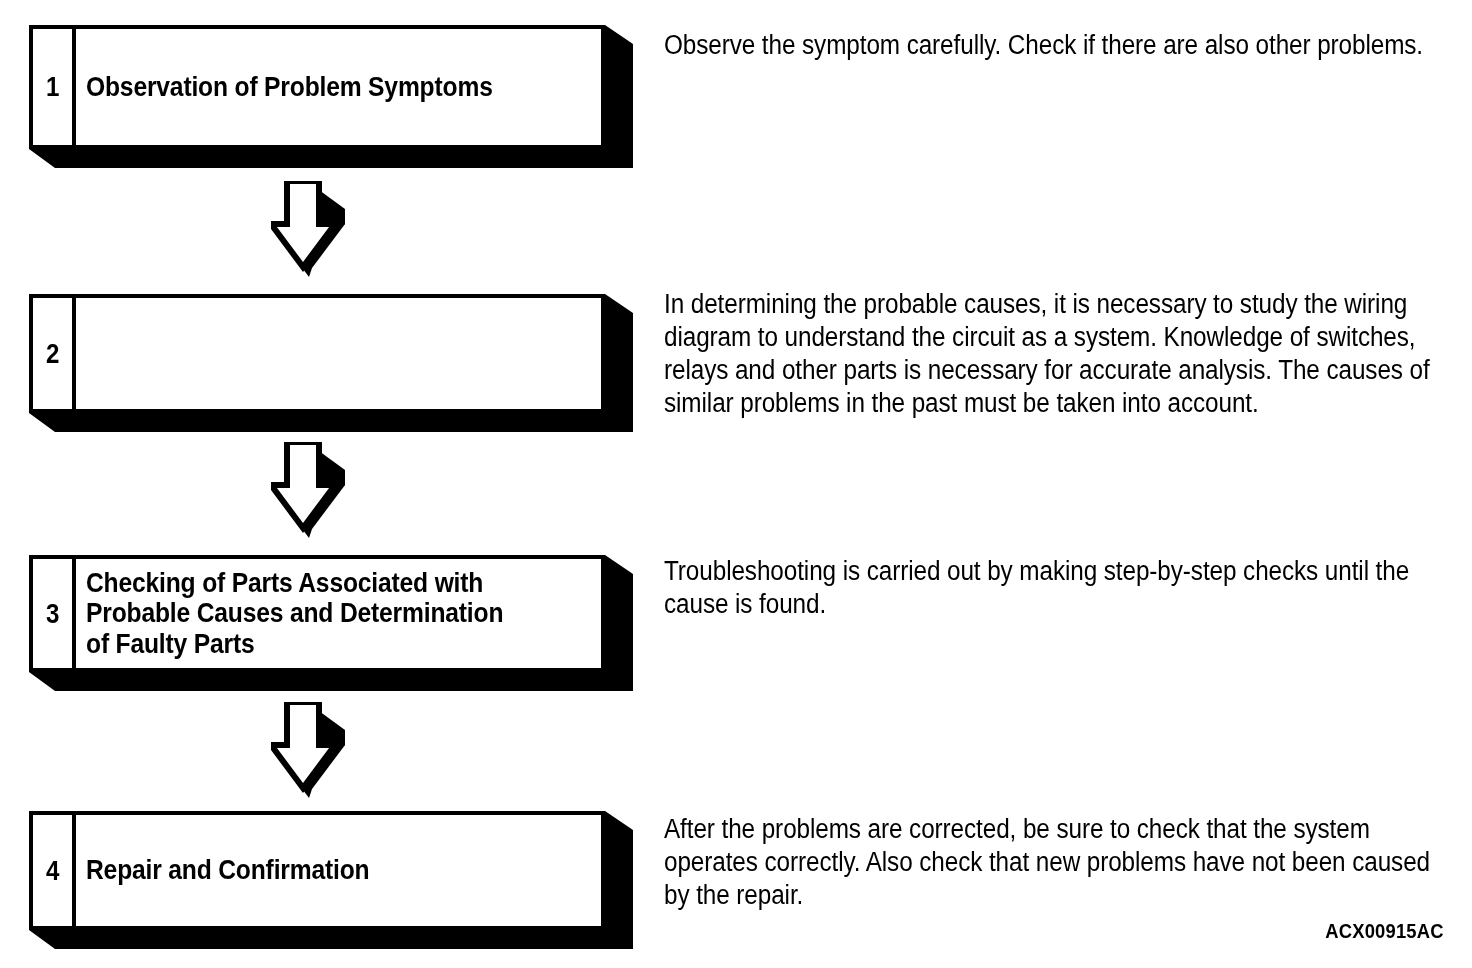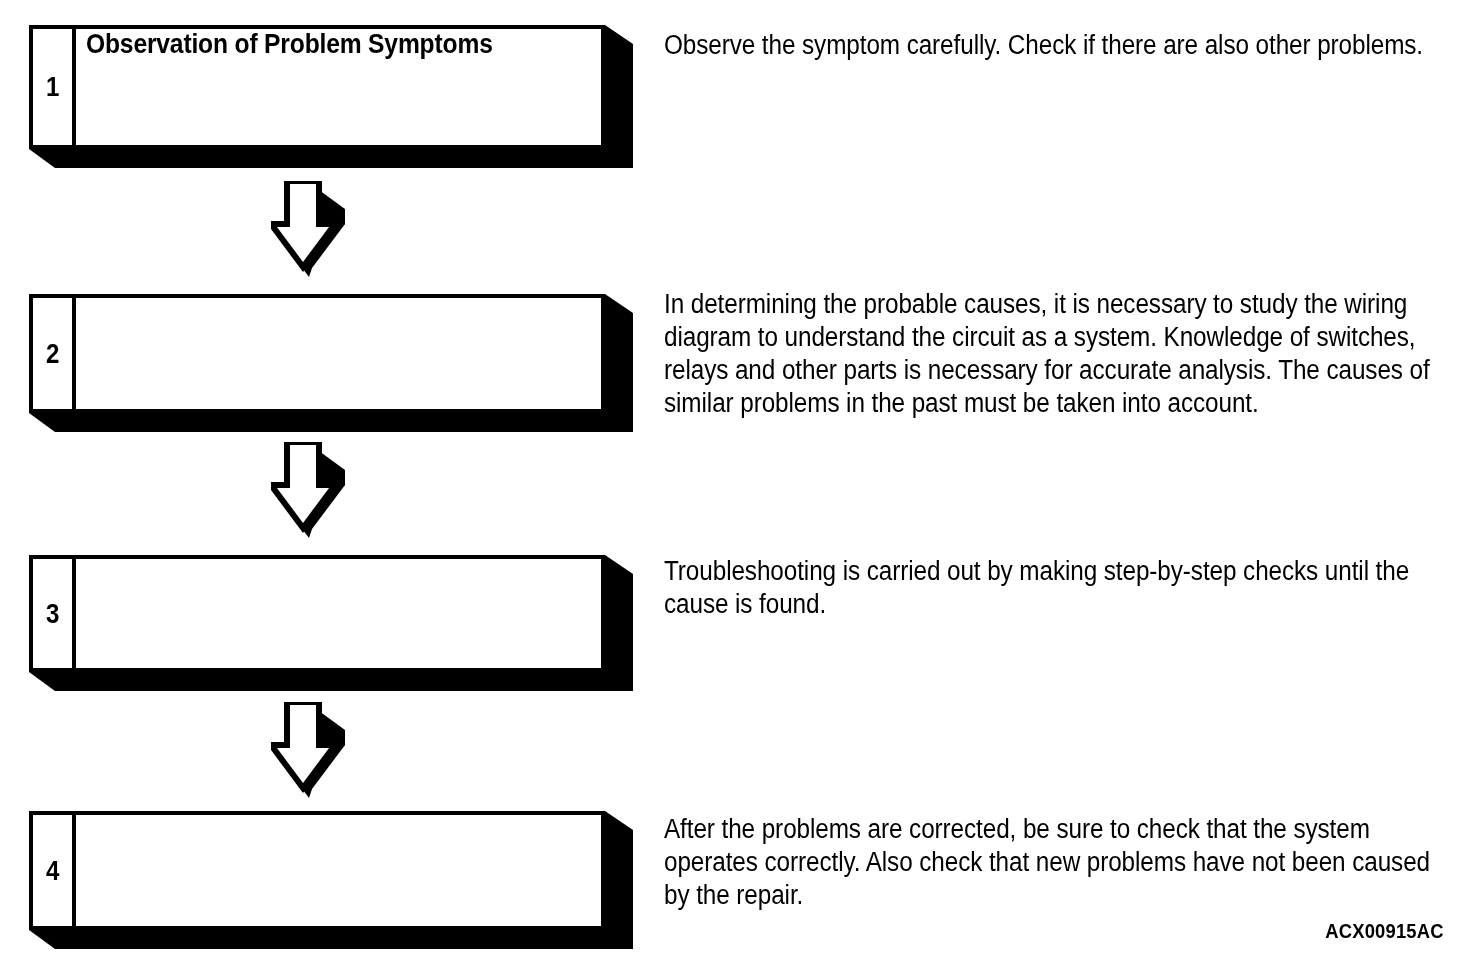--- a/index.html
+++ b/index.html
@@ -69,20 +69,21 @@
     font-size: 28px;
     font-weight: bold;
     line-height: 1;
     font-stretch: condensed;
     transform: scaleX(0.86);
   }
 
   .step-title-cell {
     flex: 1 1 auto;
     display: flex;
+    align-items: center;
     padding-left: 10px;
     padding-right: 16px;
     box-sizing: border-box;
   }
 
   .step-title {
     font-size: 28px;
     font-weight: bold;
     line-height: 1.09;
     letter-spacing: -0.2px;
@@ -182,20 +183,25 @@
 
   <div class="step-row" style="top:555px;">
     <div class="step-box-wrap" style="width:604px;height:136px;">
       <svg class="step-box-shadow" width="604" height="136" viewBox="0 0 604 136">
         <path d="M 576 0 L 604 19 L 604 136 L 26 136 L 0 117 L 576 117 Z" fill="#000000"></path>
       </svg>
       <div class="step-box" style="width:576px;height:117px;">
         <div class="step-num-cell">
           <span class="step-num">3</span>
         </div>
+        <div class="step-title-cell">
+          <span class="step-title">Checking of Parts Associated with
+Probable Causes and Determination
+of Faulty Parts</span>
+        </div>
       </div>
     </div>
     <div class="desc" style="top:0px;">Troubleshooting is carried out by making step-by-step checks until the cause is found.</div>
   </div>
 
   <div class="arrow-wrap" style="top:702px;">
     <svg class="arrow-svg" width="74" height="96" viewBox="0 0 74 96">
       <path d="M 48 9 L 74 28 L 74 43 L 48 62 Z" fill="#000000"></path>
       <path d="M 22 43 L 48 62 L 48 43 L 74 43 L 41 87 L 38 96 L 5 52 L 22 43 Z" fill="#000000"></path>
       <path d="M 16 0 L 48 0 L 48 43 L 64 43 L 32 86 L 0 43 L 16 43 Z" fill="#ffffff" stroke="#000000" stroke-width="6" stroke-linejoin="miter"></path>
@@ -204,20 +210,23 @@
 
   <div class="step-row" style="top:811px;">
     <div class="step-box-wrap" style="width:604px;height:138px;">
       <svg class="step-box-shadow" width="604" height="138" viewBox="0 0 604 138">
         <path d="M 576 0 L 604 19 L 604 138 L 26 138 L 0 119 L 576 119 Z" fill="#000000"></path>
       </svg>
       <div class="step-box" style="width:576px;height:119px;">
         <div class="step-num-cell">
           <span class="step-num">4</span>
         </div>
+        <div class="step-title-cell">
+          <span class="step-title">Repair and Confirmation</span>
+        </div>
       </div>
     </div>
     <div class="desc" style="top:2px;">After the problems are corrected, be sure to check that the system operates correctly. Also check that new problems have not been caused by the repair.</div>
   </div>
 
   <div id="doc-code">ACX00915AC</div>
 
 </div>
 
 </body></html>

